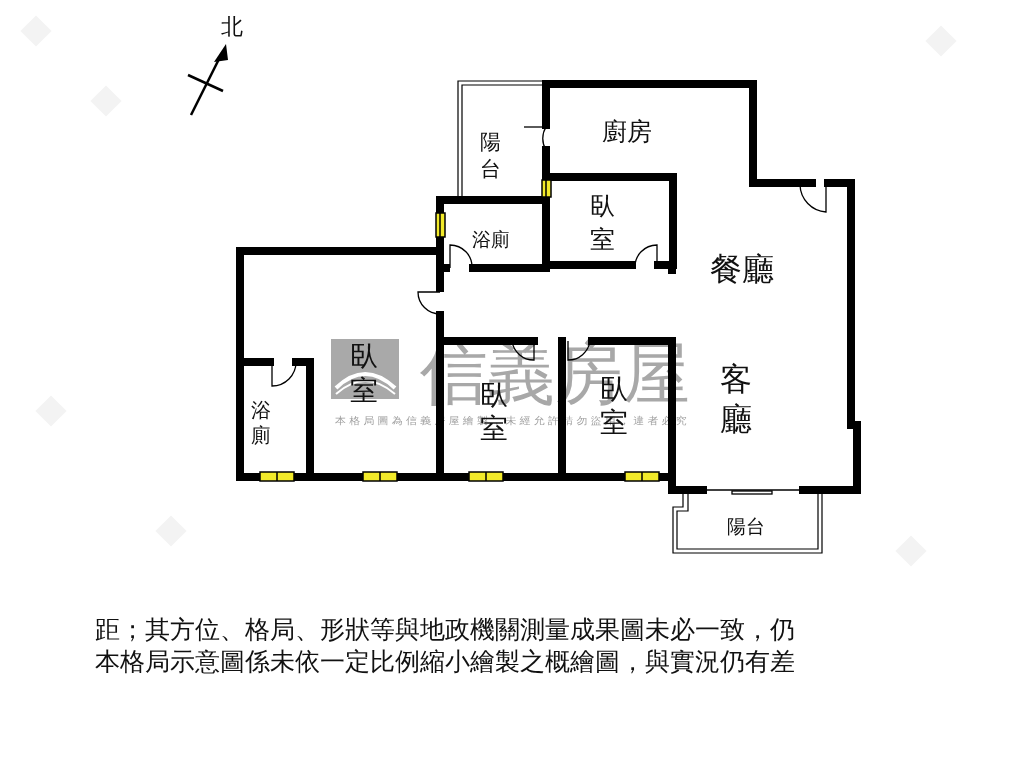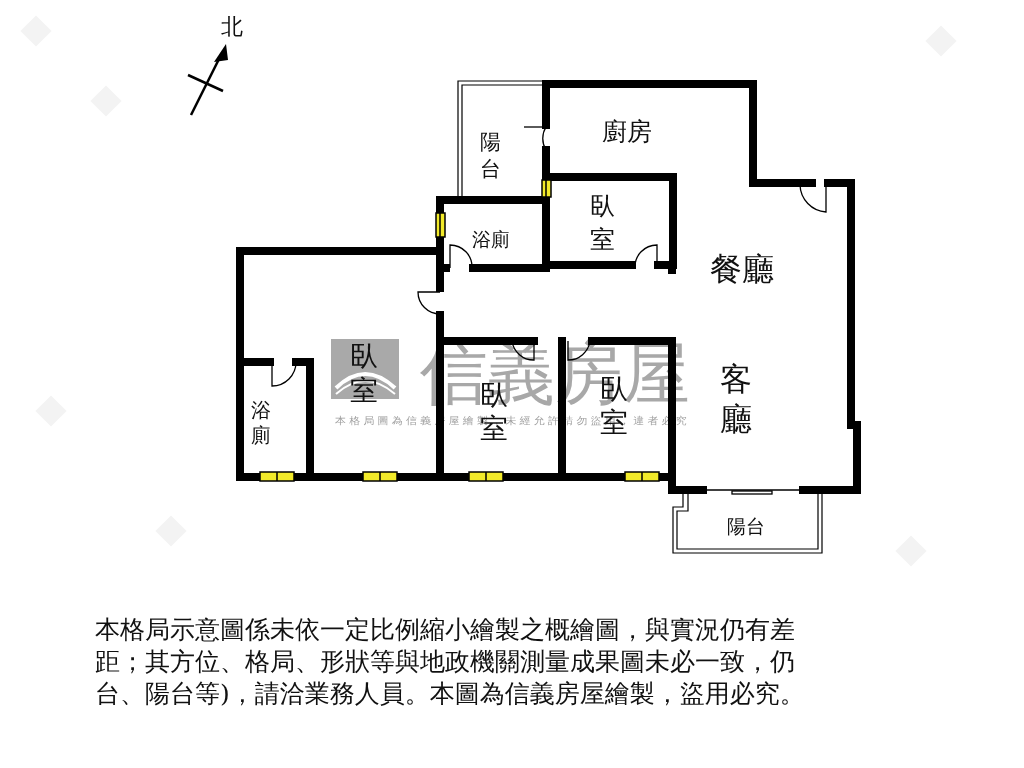--- a/index.html
+++ b/index.html
@@ -147,16 +147,15 @@
     <text class="room-label" x="251" y="442" font-size="20">廁</text>
     <text class="room-label" x="480" y="404" font-size="28">臥</text>
     <text class="room-label" x="480" y="438" font-size="28">室</text>
     <text class="room-label" x="600" y="398" font-size="28">臥</text>
     <text class="room-label" x="600" y="432" font-size="28">室</text>
     <text class="room-label" x="727" y="533" font-size="19">陽台</text>
   </g>
 </svg>
 
 <div id="disclaimer">
+  <div>距；其方位、格局、形狀等與地政機關測量成果圖未必一致，仍</div>
   <div>本格局示意圖係未依一定比例縮小繪製之概繪圖，與實況仍有差</div>
-  <div>距；其方位、格局、形狀等與地政機關測量成果圖未必一致，仍</div>
-  <div>台、陽台等)，請洽業務人員。本圖為信義房屋繪製，盜用必究。</div>
 </div>
 
 </body></html>

